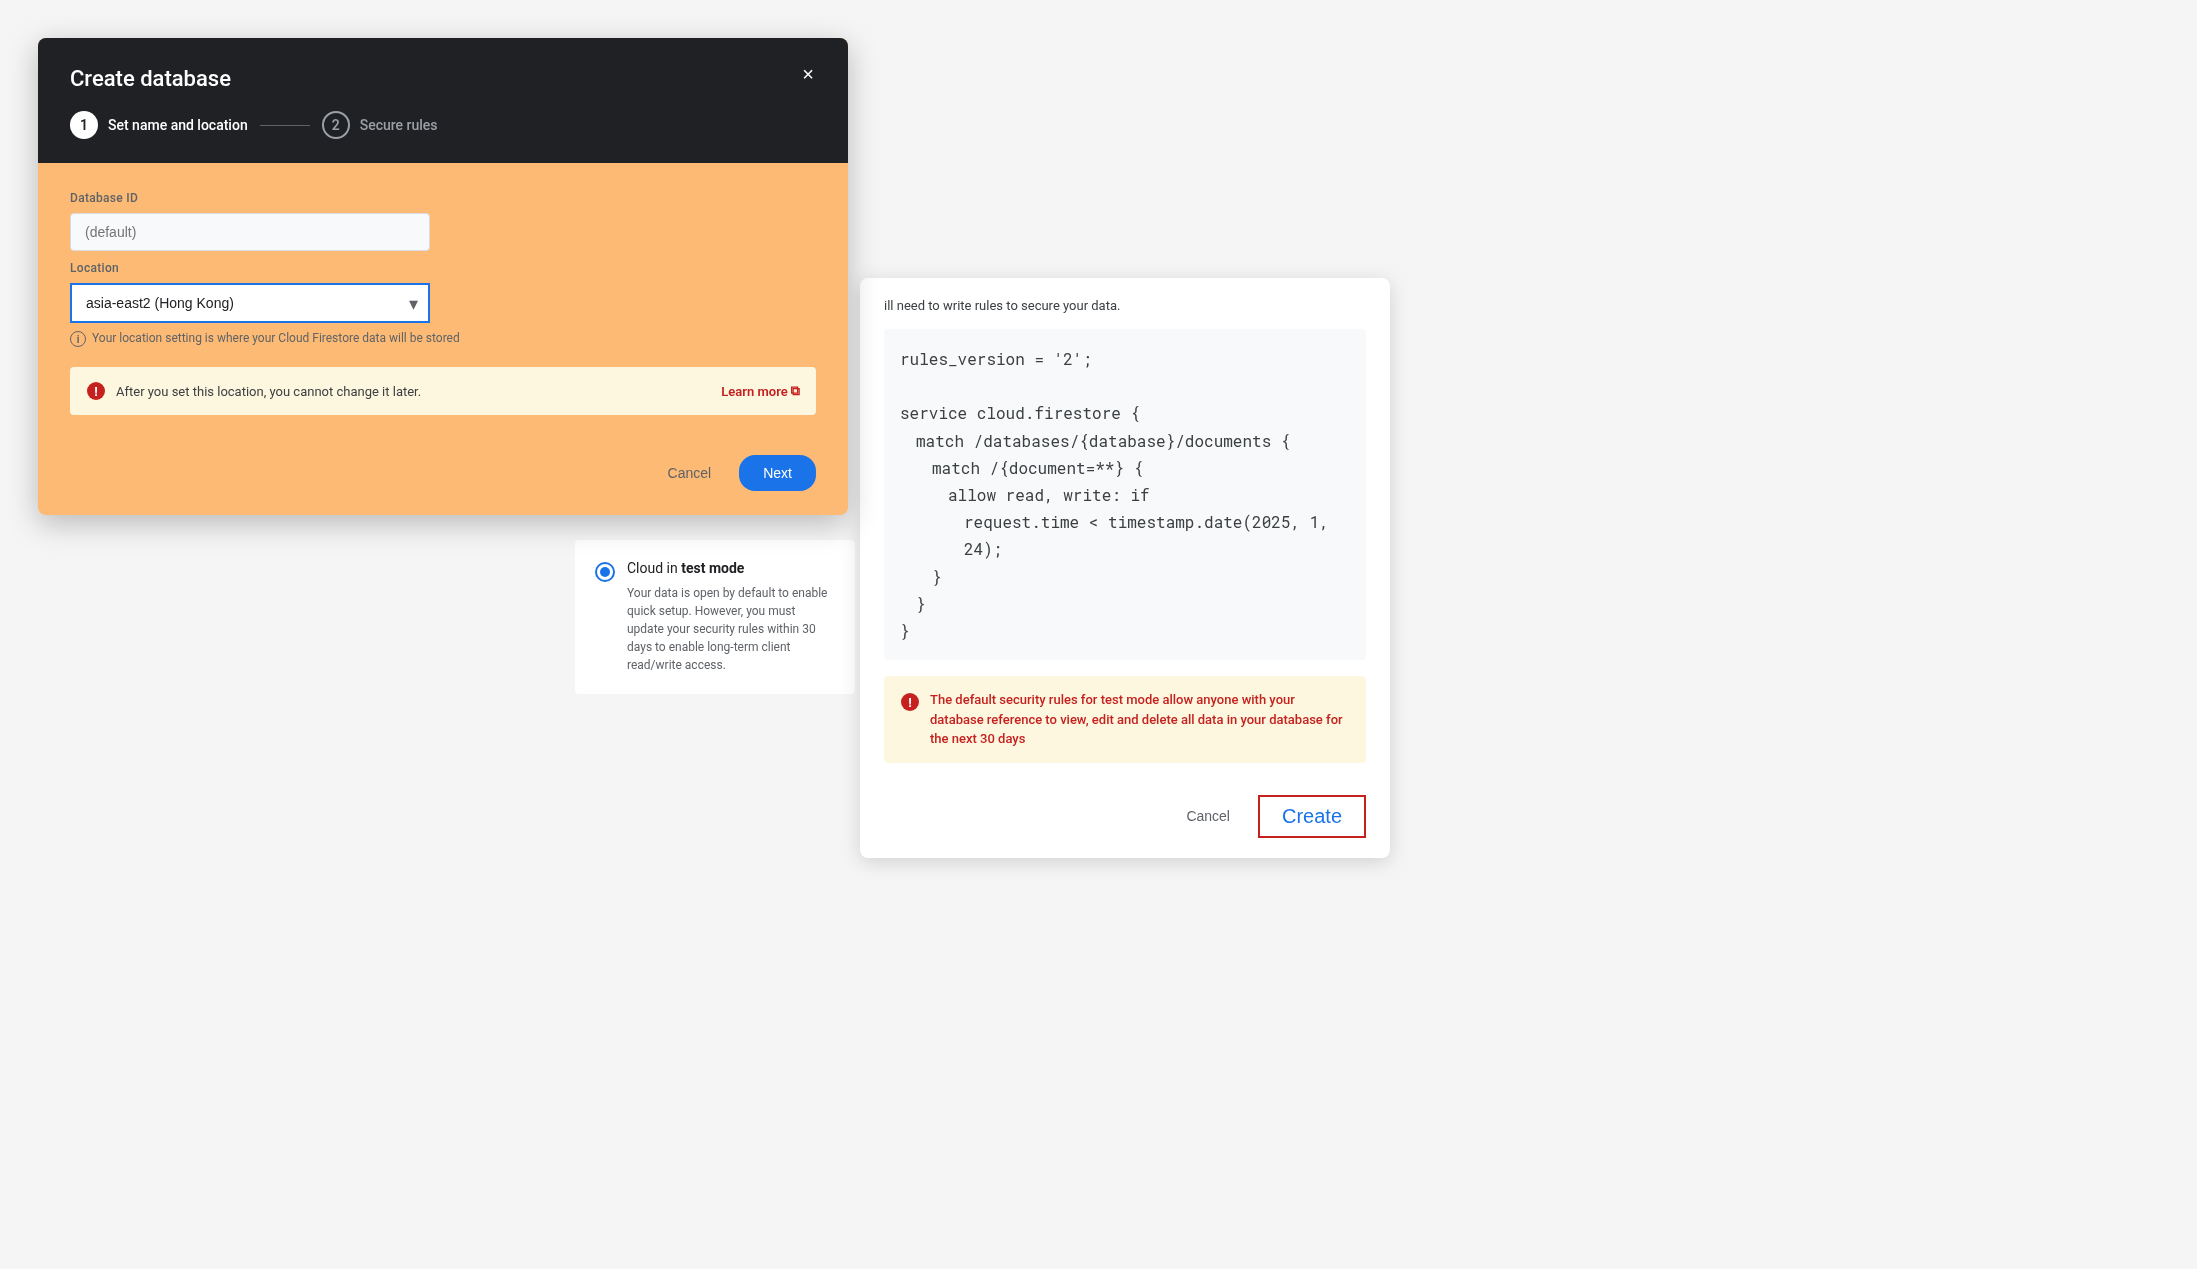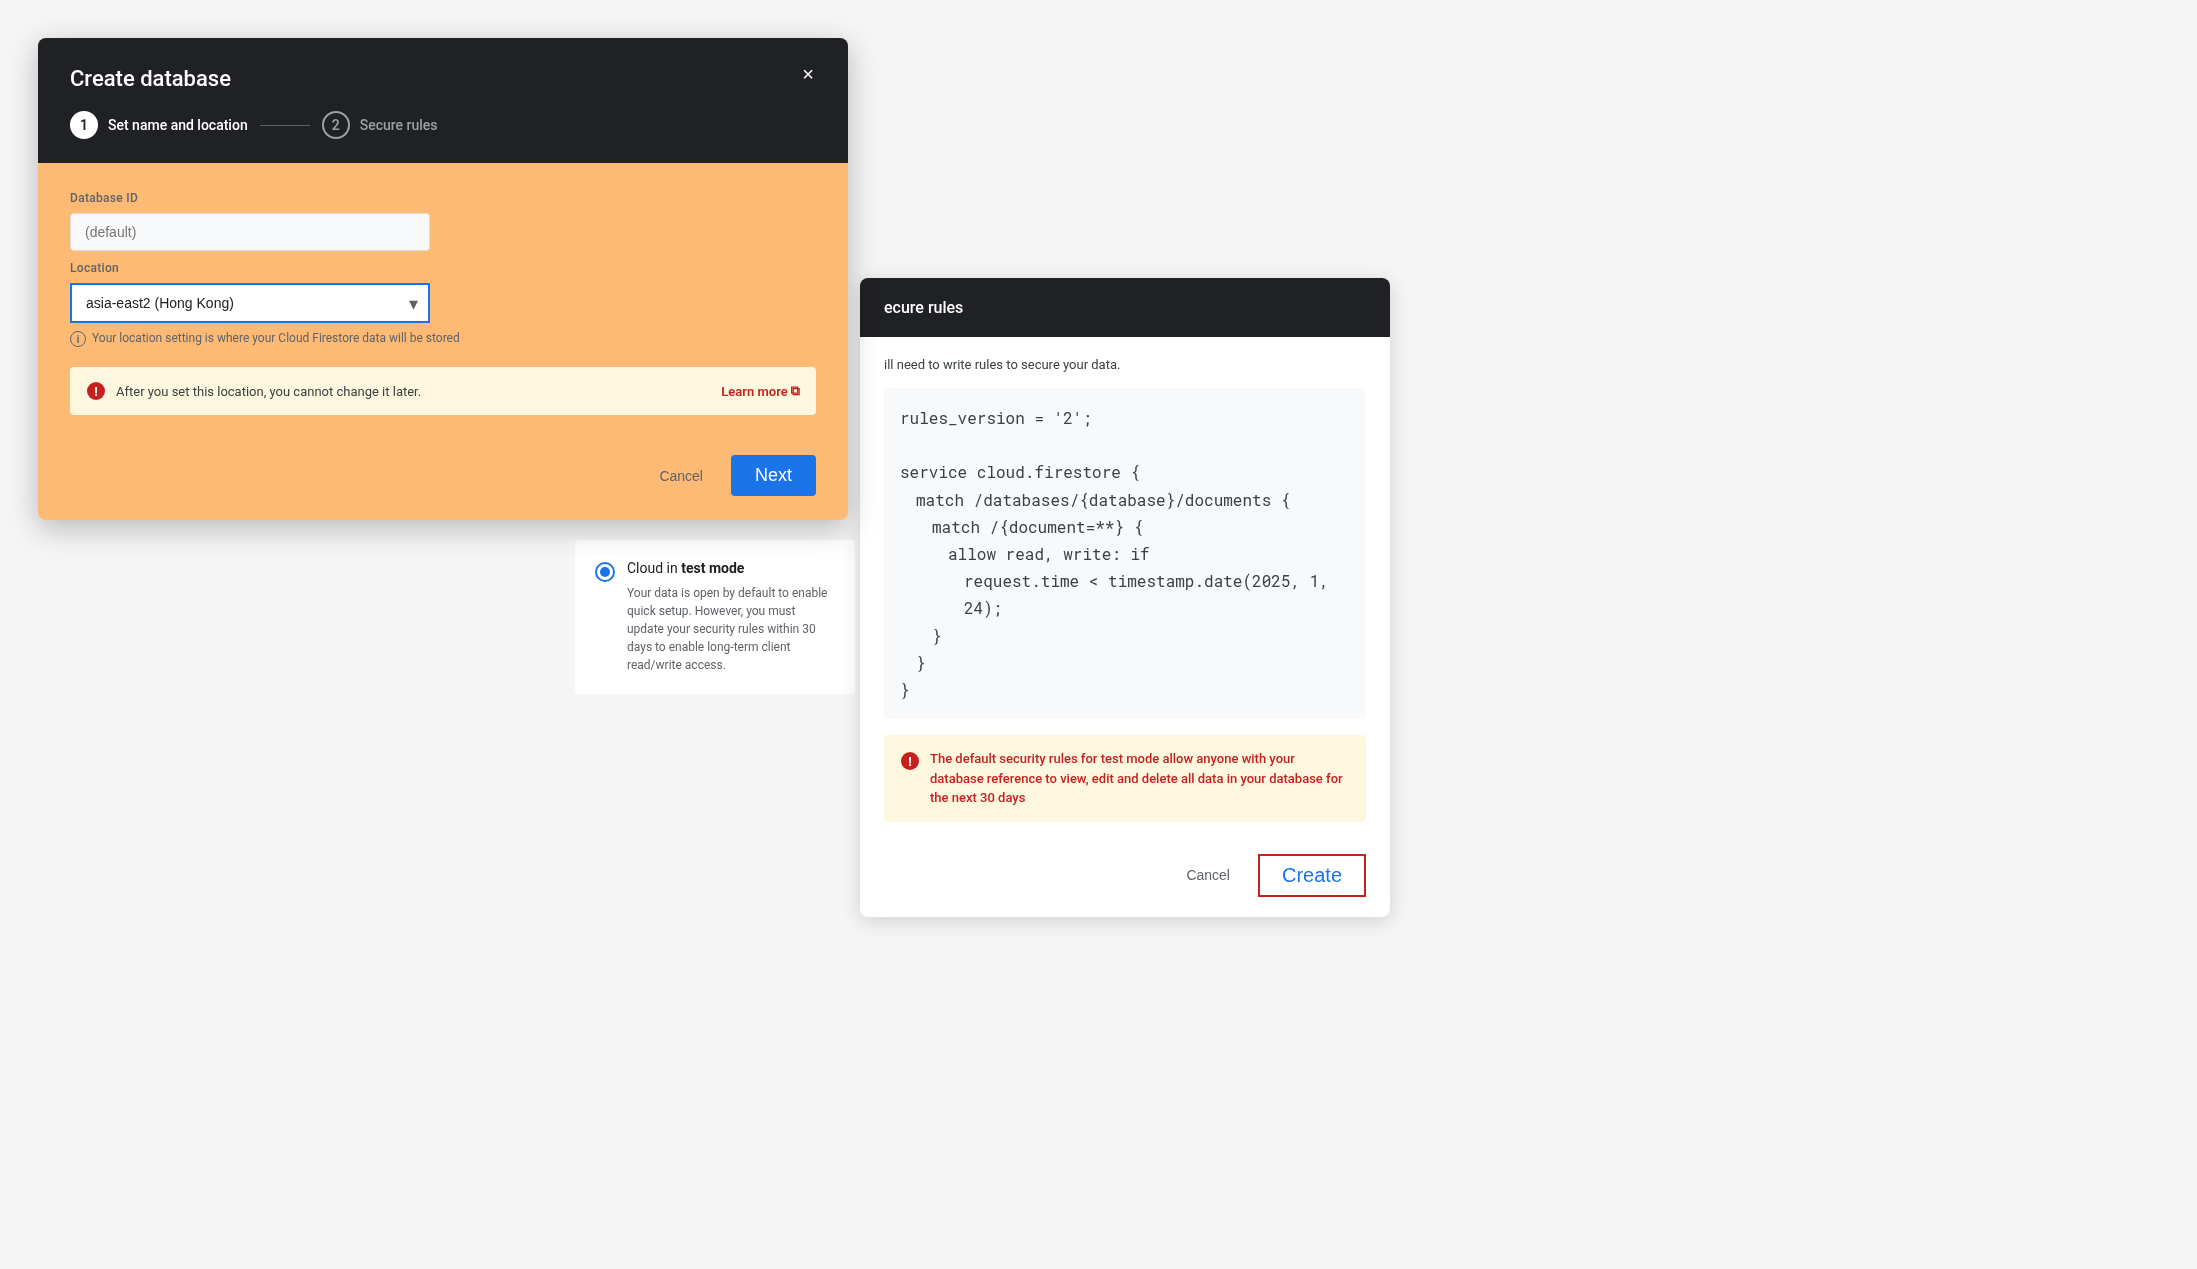--- a/index.html
+++ b/index.html
@@ -250,22 +250,22 @@
       color: #5f6368;
       cursor: pointer;
       padding: 10px 16px;
       border-radius: 4px;
     }
 
     .btn-next {
       background: #1a73e8;
       color: #fff;
       border: none;
-      border-radius: 4px;
-      font-size: 18px;
+      border-radius: 16px;
+      font-size: 14px;
       font-weight: 500;
       padding: 10px 24px;
       cursor: pointer;
     }
 
     
     .dialog-secure {
       position: absolute;
       top: 278px;
       left: 860px;
@@ -461,23 +461,20 @@
     </div>
   </div>
 
   <div class="dialog-footer">
     <button class="btn-cancel">Cancel</button>
     <button class="btn-next">Next</button>
   </div>
 </div>
 
 <div class="dialog-secure">
-  <div class="dialog-secure-header">
-    <div class="dialog-secure-title">ecure rules</div>
-  </div>
 
   <div class="dialog-secure-body">
     <div class="secure-description">ill need to write rules to secure your data.</div>
 
     <div class="code-block">
       <span class="code-line">rules_version = '2';</span>
       <span class="code-line">&nbsp;</span>
       <span class="code-line">service cloud.firestore {</span>
       <span class="code-line code-indent1">  match /databases/{database}/documents {</span>
       <span class="code-line code-indent2">    match /{document=**} {</span>

